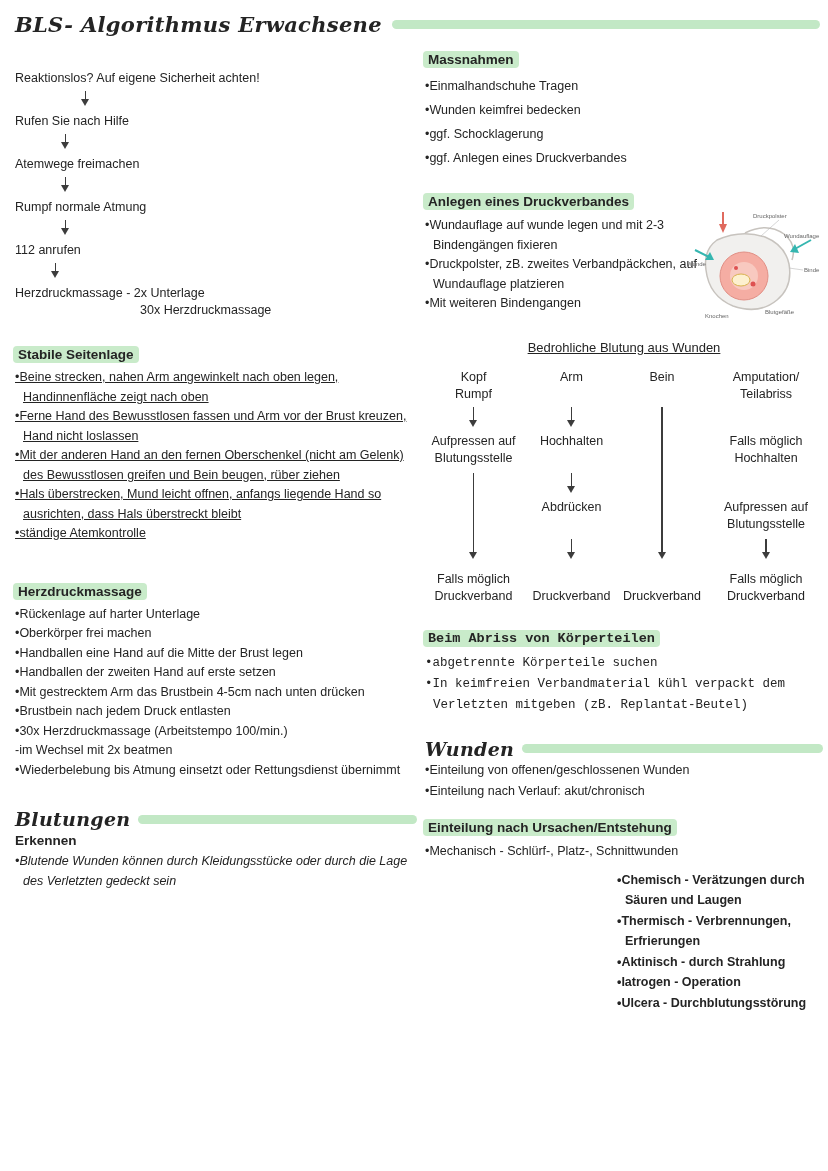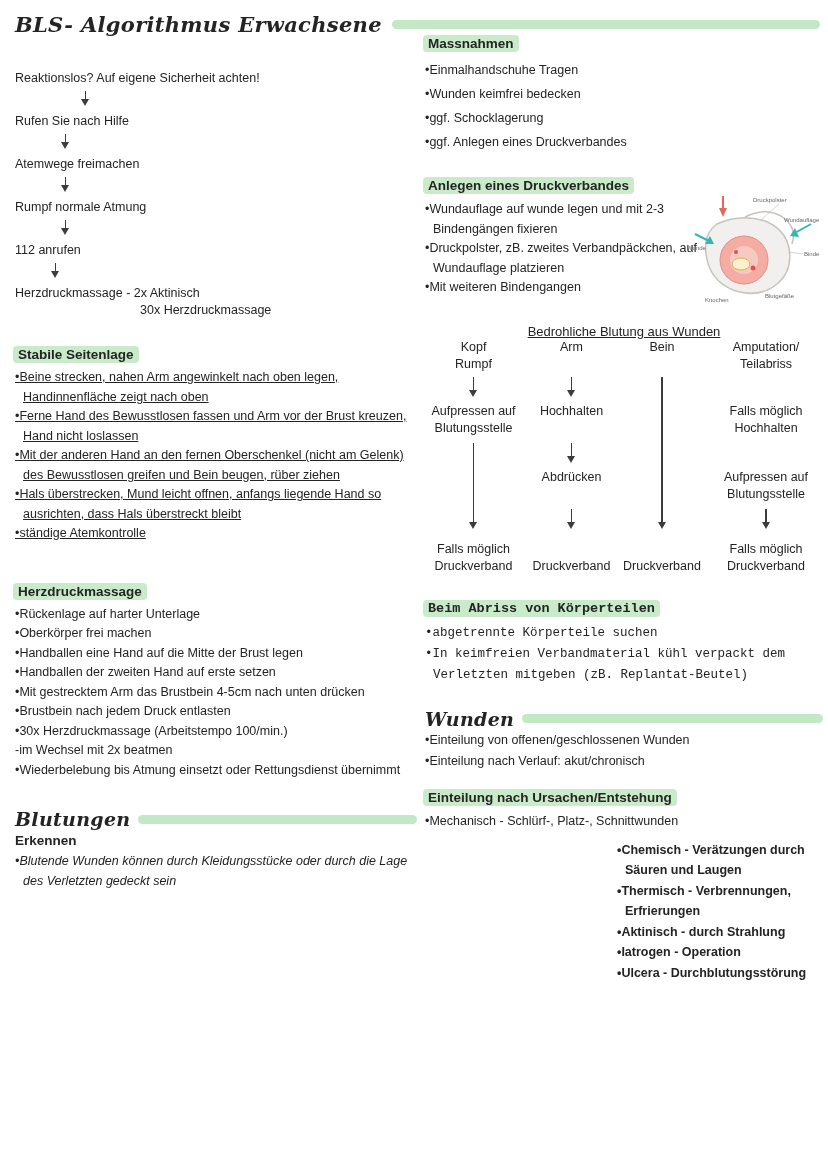--- a/index.html
+++ b/index.html
@@ -11,40 +11,40 @@
   .title-row{position:absolute;left:15px;top:12px;width:805px;display:flex;align-items:center;gap:10px;}
   .title-text{font-size:21px;white-space:nowrap;}
   .bar{flex:1;height:9px;border-radius:5px;background:#c2e8c5;}
   .heading-row{display:flex;align-items:center;gap:8px;}
   .big2{font-size:19px;white-space:nowrap;}
   .sec-h{font-weight:700;font-size:13.5px;display:inline-block;margin:0;}
   .hl{background:#c9ebca;border-radius:4px;padding:1px 5px;margin-left:-2px;}
 
   
   .col-left{position:absolute;left:15px;top:48px;width:402px;}
-  .col-right{position:absolute;left:425px;top:34px;width:398px;}
+  .col-right{position:absolute;left:425px;top:50px;width:398px;}
 
   
   .line{font-size:12.5px;line-height:17px;}
   .bullets{list-style:none;margin:0;padding:0;font-size:12.5px;line-height:19.5px;}
   .bullets li{padding-left:8px;text-indent:-8px;}
   .lh24 li{line-height:24px;}
   .lh21 li{line-height:21px;}
 
   
   .varrow{width:1.2px;background:#3c3c3c;position:relative;display:block;}
   .varrow::after{content:"";position:absolute;bottom:-6px;left:-3.6px;
                  border:4px solid transparent;border-top:7px solid #3c3c3c;}
   .algo-arrow{height:13px;margin:4px 0 9px 50px;}
 
   
   .flow-heading{font-size:13px;text-decoration:underline;text-align:center;margin-top:26px;}
   .flow{display:grid;grid-template-columns:95px 85px 80px 112px;column-gap:8px;
         grid-template-rows:36px 28px 38px 28px 38px 28px 40px;
-        justify-content:center;text-align:center;font-size:12.5px;line-height:17px;margin-top:0;}
+        justify-content:center;text-align:center;font-size:12.5px;line-height:17px;margin-top:14px;}
   .fcell{white-space:pre-line;}
   .fhead{align-self:start;}
   .fstep{align-self:start;}
   .fbottom{align-self:end;}
   .flow .varrow{justify-self:center;align-self:stretch;margin:2px 0 8px;}
 
   
   .diagram{position:absolute;left:262px;top:158px;width:136px;height:120px;}
   .diagram text{font-size:6px;fill:#666;font-family:"Liberation Sans",sans-serif;}
 
@@ -67,21 +67,21 @@
       <div class="line">Reaktionslos? Auf eigene Sicherheit achten!</div>
       <span class="varrow algo-arrow" style="margin-left:70px;"></span>
       <div class="line">Rufen Sie nach Hilfe</div>
       <span class="varrow algo-arrow"></span>
       <div class="line">Atemwege freimachen</div>
       <span class="varrow algo-arrow"></span>
       <div class="line">Rumpf normale Atmung</div>
       <span class="varrow algo-arrow"></span>
       <div class="line">112 anrufen</div>
       <span class="varrow algo-arrow" style="margin-left:40px;"></span>
-      <div class="line">Herzdruckmassage - 2x Aktinisch</div>
+      <div class="line">Herzdruckmassage - 2x Unterlage</div>
       <div class="line" style="margin-left:125px;">30x Herzdruckmassage</div>
     </div>
 
     <div style="margin-top:26px;text-decoration:underline;">
       <h3 class="sec-h hl">Stabile Seitenlage</h3>
       <ul class="bullets" style="margin-top:5px;">
         <li>•Beine strecken, nahen Arm angewinkelt nach oben legen, Handinnenfläche zeigt nach oben</li>
         <li>•Ferne Hand des Bewusstlosen fassen und Arm vor der Brust kreuzen, Hand nicht loslassen</li>
         <li>•Mit der anderen Hand an den fernen Oberschenkel (nicht am Gelenk) des Bewusstlosen greifen und Bein beugen, rüber ziehen</li>
         <li>•Hals überstrecken, Mund leicht offnen, anfangs liegende Hand so ausrichten, dass Hals überstreckt bleibt</li>

